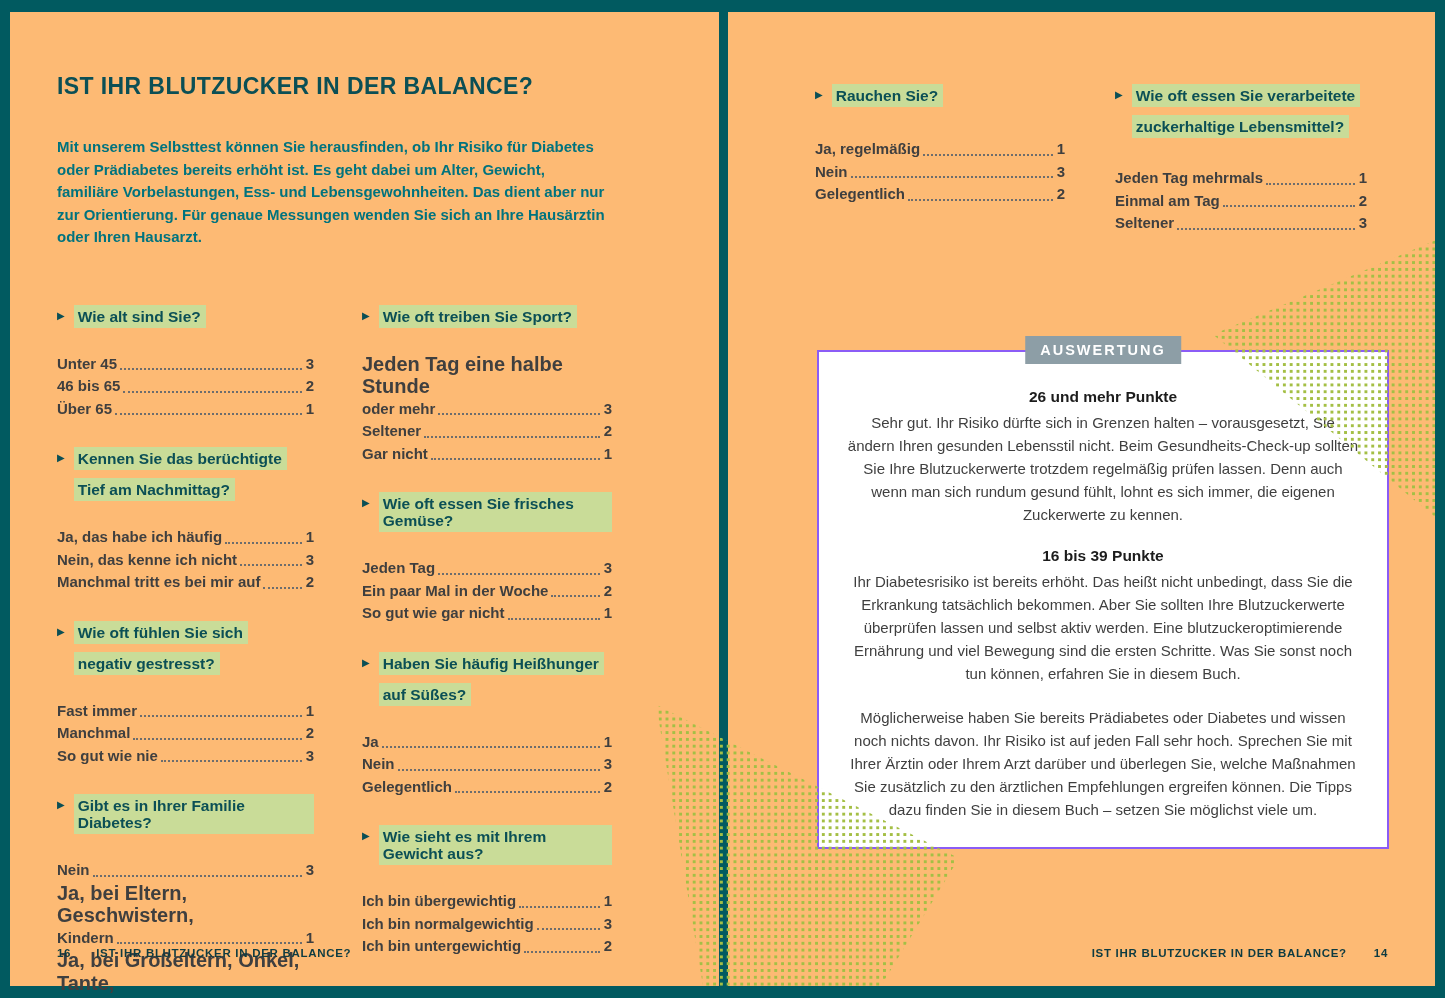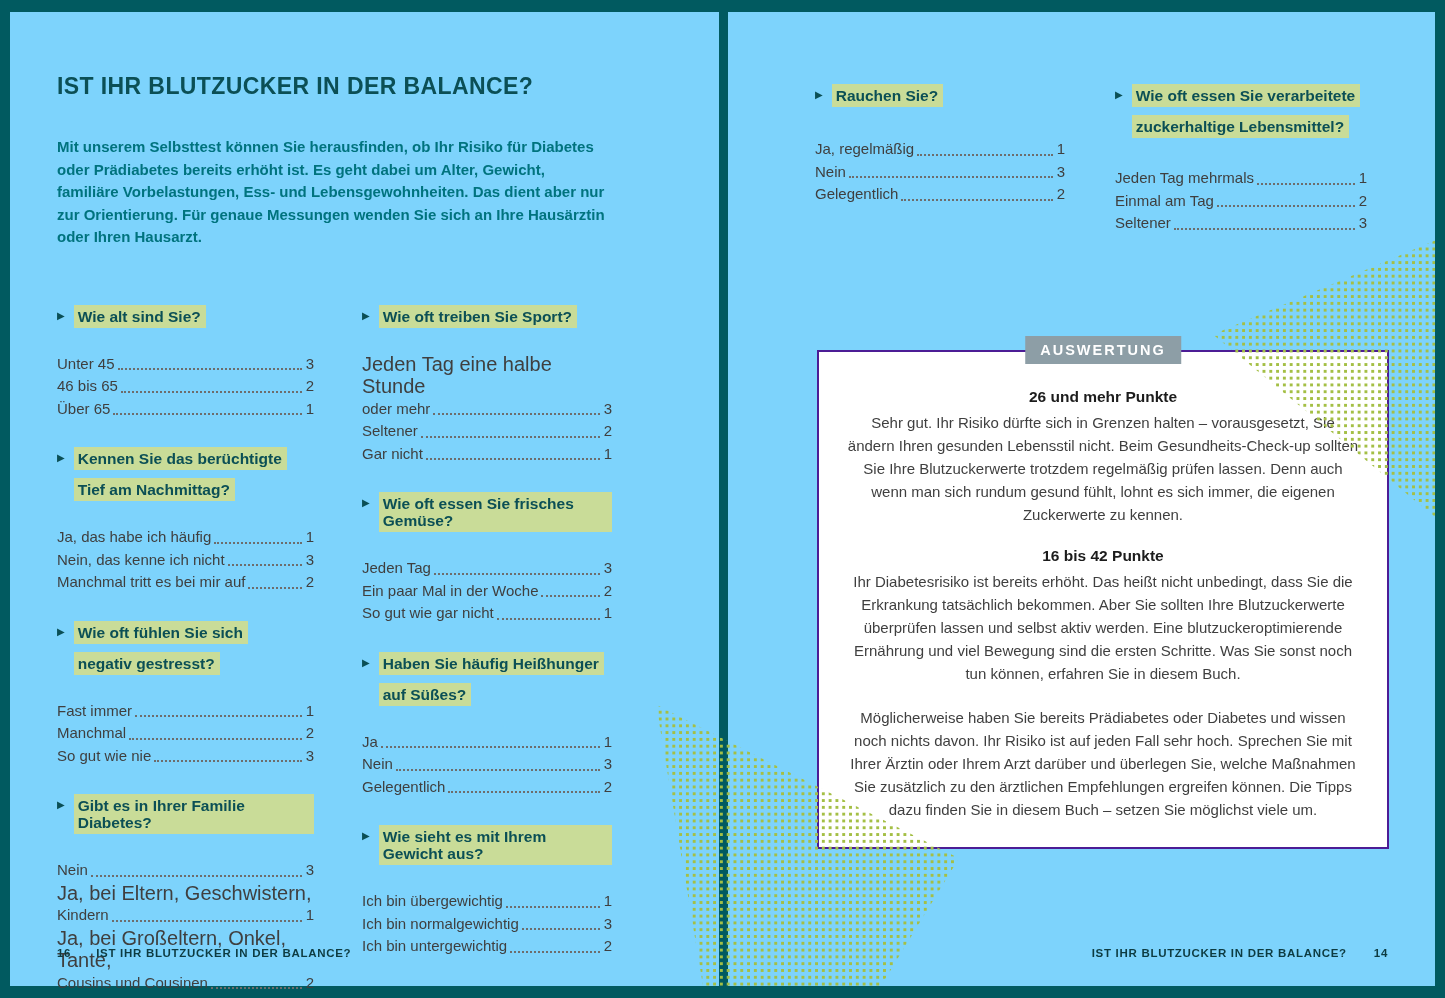--- a/index.html
+++ b/index.html
@@ -8,21 +8,21 @@
     background:#4a4a4a;
   }
   .canvas {
     position:relative;
     width:1445px; height:998px;
     background:#015a60;
     overflow:hidden;
   }
   .page {
     position:absolute; top:12px; height:974px;
-    background:#7dd3fc;
+    background:#fdba74;
   }
   .page-left  { left:10px;  width:709px; }
   .page-right { left:728px; width:707px; }
 
   
   .lp-content { padding:60px 38px 0 47px; }
   .page-title {
     font-size:23px; font-weight:bold; color:#0b4f55;
     letter-spacing:0.4px; line-height:28px; margin-bottom:36px;
   }
@@ -39,38 +39,38 @@
   .q-header { display:flex; align-items:flex-start; gap:9px; }
   .arrow {
     color:#0b4f55; font-size:10px; line-height:22px; flex:0 0 auto;
   }
   .hl-wrap { display:block; }
   .hl {
     display:table; background:#c9dc98; color:#0b4f55;
     font-weight:bold; font-size:15.5px; line-height:17px;
     padding:3px 5px 3px 4px; margin-bottom:8px;
   }
-  .answers { margin-top:17px; }
+  .answers { margin-top:17px;font-weight:bold; }
   .a-row { display:flex; color:#3f3f3f; font-size:15px; line-height:22.5px; }
   .a-pre  { color:#3f3f3f; font-size:20px; line-height:22.5px; }
   .a-text { white-space:nowrap; }
   .leader {
     flex:1; align-self:flex-end; margin:0 4px 5px 3px;
     border-bottom:2px dotted #6d6d6d; min-width:10px;
   }
   .a-points { flex:0 0 auto; }
 
   
   .rp-questions { display:flex; gap:50px; padding:72px 0 0 87px; }
   .rp-col-1 { width:250px; }
   .rp-col-2 { width:252px; }
 
   .eval-box {
     position:absolute; left:89px; top:338px; width:572px;
-    border:2px solid #4c1d95; background:#ffffff;
+    border:2px solid #8b5cf6; background:#ffffff;
     padding:28px 27px 26px; text-align:center;
   }
   .eval-label {
     position:absolute; top:-16px; left:50%; transform:translateX(-50%);
     background:#8d9ea6; color:#ffffff; font-weight:bold;
     font-size:14.5px; letter-spacing:2px; padding:6px 15px;
     white-space:nowrap;
   }
   .eval-section { margin-bottom:21px; }
   .eval-section:first-of-type { margin-top:8px; }
@@ -417,21 +417,21 @@
 
     <aside class="eval-box">
       <div class="eval-label">AUSWERTUNG</div>
 
       <section class="eval-section">
         <h3 class="eval-heading">26 und mehr Punkte</h3>
         <p class="eval-body">Sehr gut. Ihr Risiko dürfte sich in Grenzen halten – vorausgesetzt, Sie ändern Ihren gesunden Lebensstil nicht. Beim Gesundheits-Check-up sollten Sie Ihre Blutzuckerwerte trotzdem regelmäßig prüfen lassen. Denn auch wenn man sich rundum gesund fühlt, lohnt es sich immer, die eigenen Zuckerwerte zu kennen.</p>
       </section>
 
       <section class="eval-section">
-        <h3 class="eval-heading">16 bis 42 Punkte</h3>
+        <h3 class="eval-heading">16 bis 39 Punkte</h3>
         <p class="eval-body">Ihr Diabetesrisiko ist bereits erhöht. Das heißt nicht unbedingt, dass Sie die Erkrankung tatsächlich bekommen. Aber Sie sollten Ihre Blutzuckerwerte überprüfen lassen und selbst aktiv werden. Eine blutzuckeroptimierende Ernährung und viel Bewegung sind die ersten Schritte. Was Sie sonst noch tun können, erfahren Sie in diesem Buch.</p>
       </section>
 
       <section class="eval-section">
         <p class="eval-body">Möglicherweise haben Sie bereits Prädiabetes oder Diabetes und wissen noch nichts davon. Ihr Risiko ist auf jeden Fall sehr hoch. Sprechen Sie mit Ihrer Ärztin oder Ihrem Arzt darüber und überlegen Sie, welche Maßnahmen Sie zusätzlich zu den ärztlichen Empfehlungen ergreifen können. Die Tipps dazu finden Sie in diesem Buch – setzen Sie möglichst viele um.</p>
       </section>
     </aside>
 
     <div class="dots dots-top-right"></div>
 

